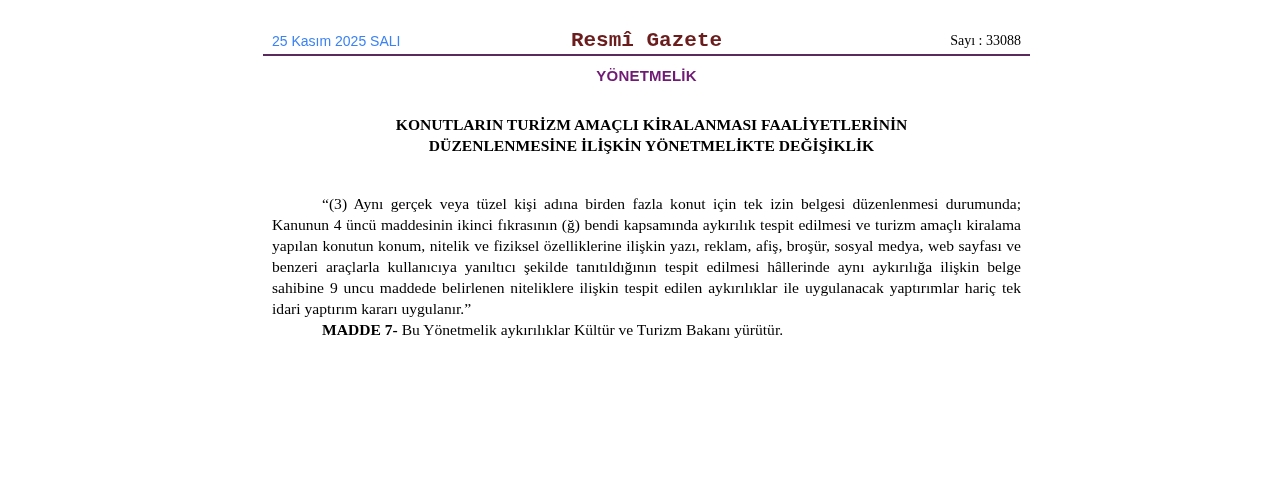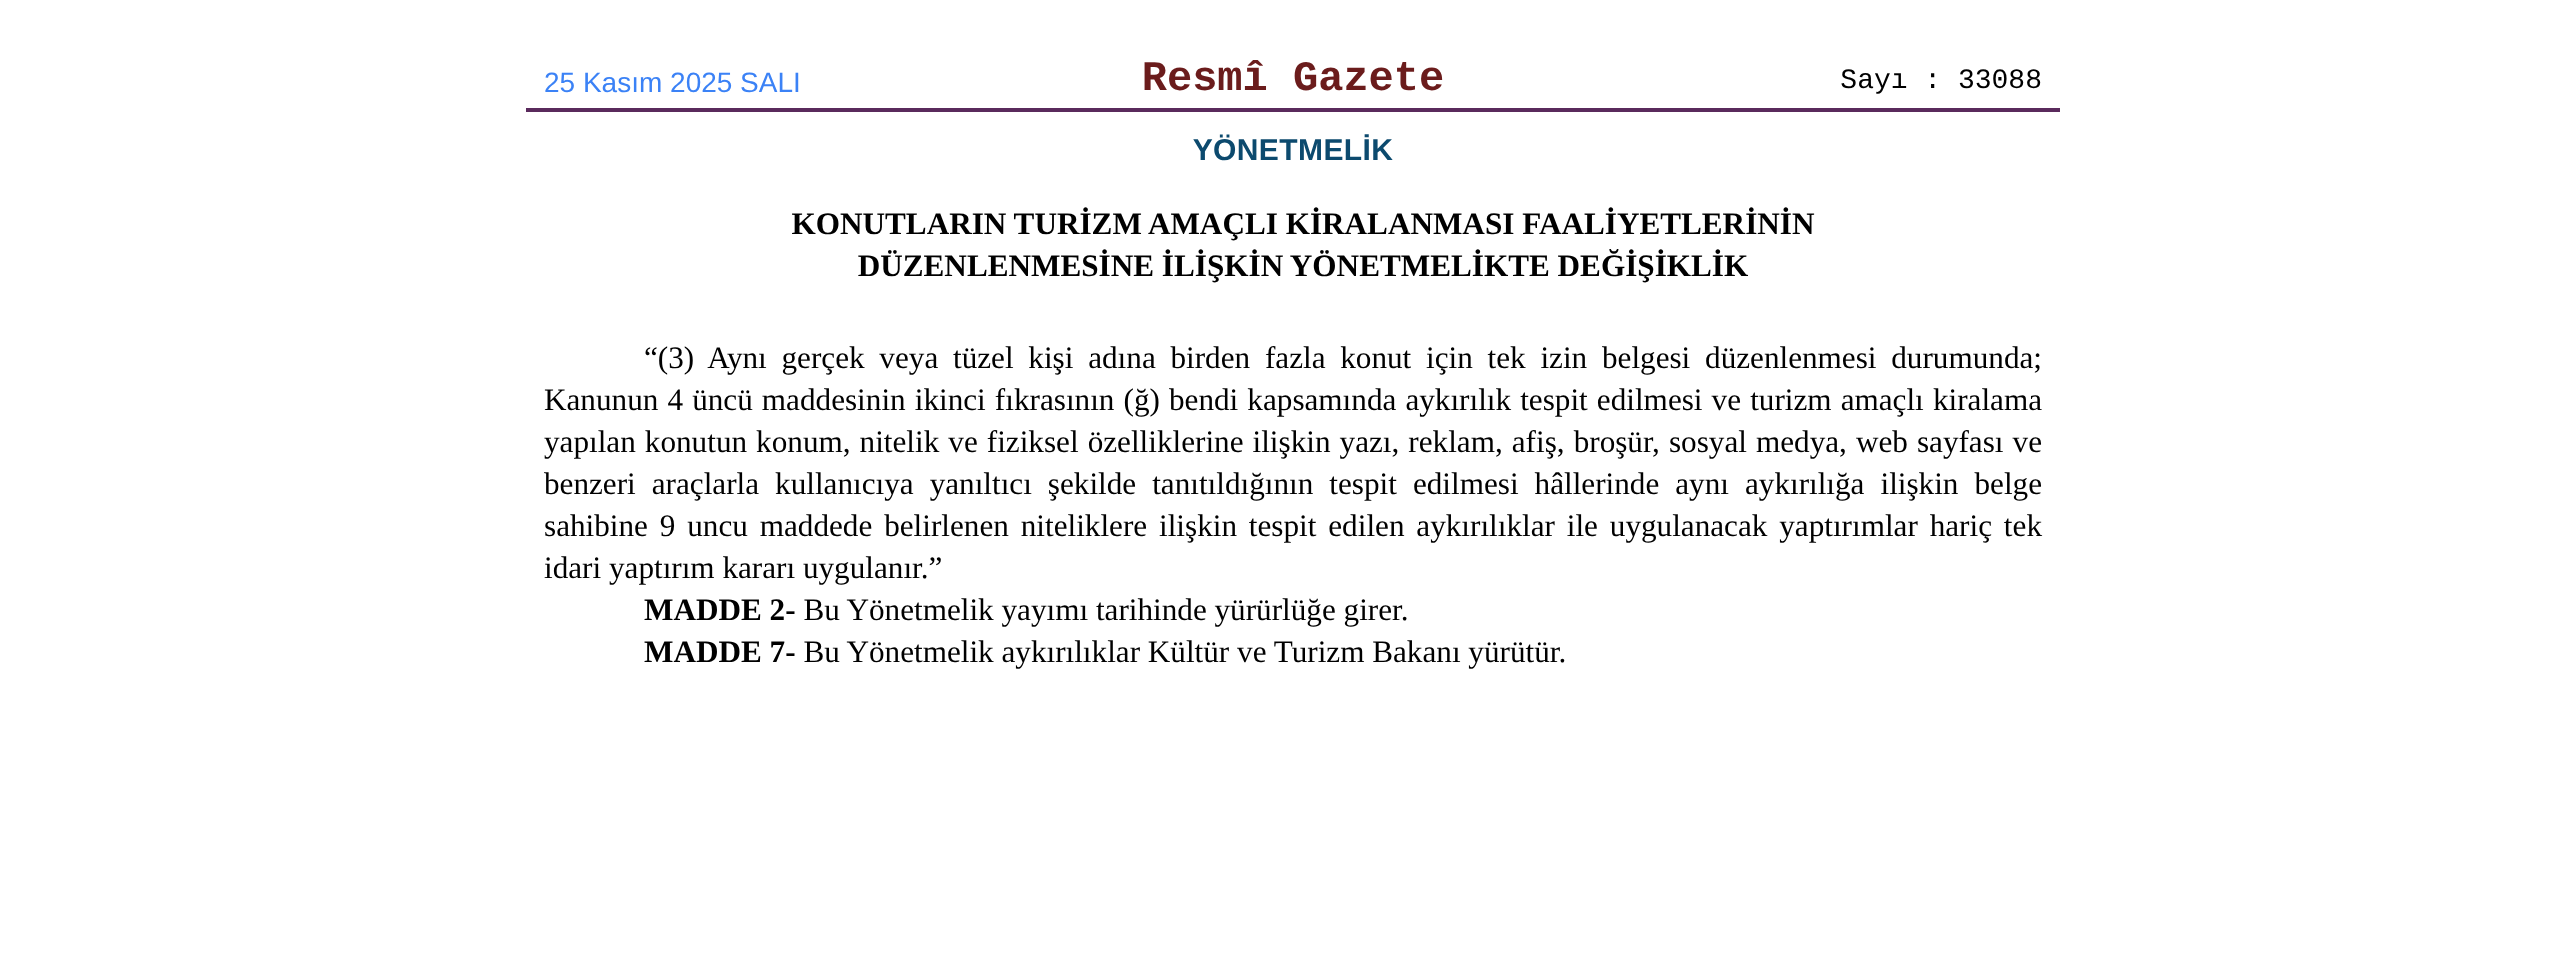--- a/index.html
+++ b/index.html
@@ -45,21 +45,21 @@
       font-family: Liberation Mono, monospace;
       font-weight: bold;
       font-size: 21px;
       color: #6b1c1c;
       white-space: nowrap;
     }
     .header-issue {
       position: absolute;
       right: 9px;
       top: 5px;
-      font-family: Liberation Mono, monospace;
+      font-family: Liberation Serif, serif;
       font-size: 14px;
       color: #000;
       white-space: nowrap;
     }
     .header-rule {
       position: absolute;
       left: 0;
       top: 54px;
       width: 767px;
       height: 2px;
@@ -67,42 +67,42 @@
     }
     .section-heading {
       position: absolute;
       left: 0;
       top: 67px;
       width: 767px;
       text-align: center;
       font-family: "Liberation Sans", sans-serif;
       font-weight: bold;
       font-size: 15px;
-      color: #0c4a6e;
+      color: #701a75;
       letter-spacing: 0.2px;
     }
     .body-text {
       position: absolute;
       left: 9px;
       top: 98px;
       width: 749px;
       font-family: "Liberation Serif", serif;
       font-size: 15.6px;
       line-height: 21px;
       color: #000;
     }
     .ministry {
       margin: 0 0 5px 50px;
       text-decoration: underline;
       text-underline-offset: 2px;
     }
     .reg-title {
       text-align: center;
       font-weight: bold;
-      margin: 4px;
+      margin: 16px;
       padding-left: 10px;
     }
     .reg-title div {
       line-height: 21px;
     }
     .spacer {
       height: 21px;
     }
     .para {
       margin: 0;
@@ -134,18 +134,17 @@
     <div class="reg-title">
       <div>KONUTLARIN TURİZM AMAÇLI KİRALANMASI FAALİYETLERİNİN</div>
       <div>DÜZENLENMESİNE İLİŞKİN YÖNETMELİKTE DEĞİŞİKLİK</div>
     </div>
 
     <div class="spacer"></div>
 
 
     <p class="para"><span>“(3) Aynı gerçek veya tüzel kişi adına birden fazla konut için tek izin belgesi düzenlenmesi durumunda; Kanunun 4 üncü maddesinin ikinci fıkrasının (ğ) bendi kapsamında aykırılık tespit edilmesi ve turizm amaçlı kiralama yapılan konutun konum, nitelik ve fiziksel özelliklerine ilişkin yazı, reklam, afiş, broşür, sosyal medya, web sayfası ve benzeri araçlarla kullanıcıya yanıltıcı şekilde tanıtıldığının tespit edilmesi hâllerinde aynı aykırılığa ilişkin belge sahibine 9 uncu maddede belirlenen niteliklere ilişkin tespit edilen aykırılıklar ile uygulanacak yaptırımlar hariç tek idari yaptırım kararı uygulanır.”</span></p>
 
-    <p class="para"><span class="article-label">MADDE 2-</span><span> Bu Yönetmelik yayımı tarihinde yürürlüğe girer.</span></p>
 
     <p class="para"><span class="article-label">MADDE 7-</span><span> Bu Yönetmelik aykırılıklar Kültür ve Turizm Bakanı yürütür.</span></p>
 
   </div>
 </div>
 
 </body></html>

